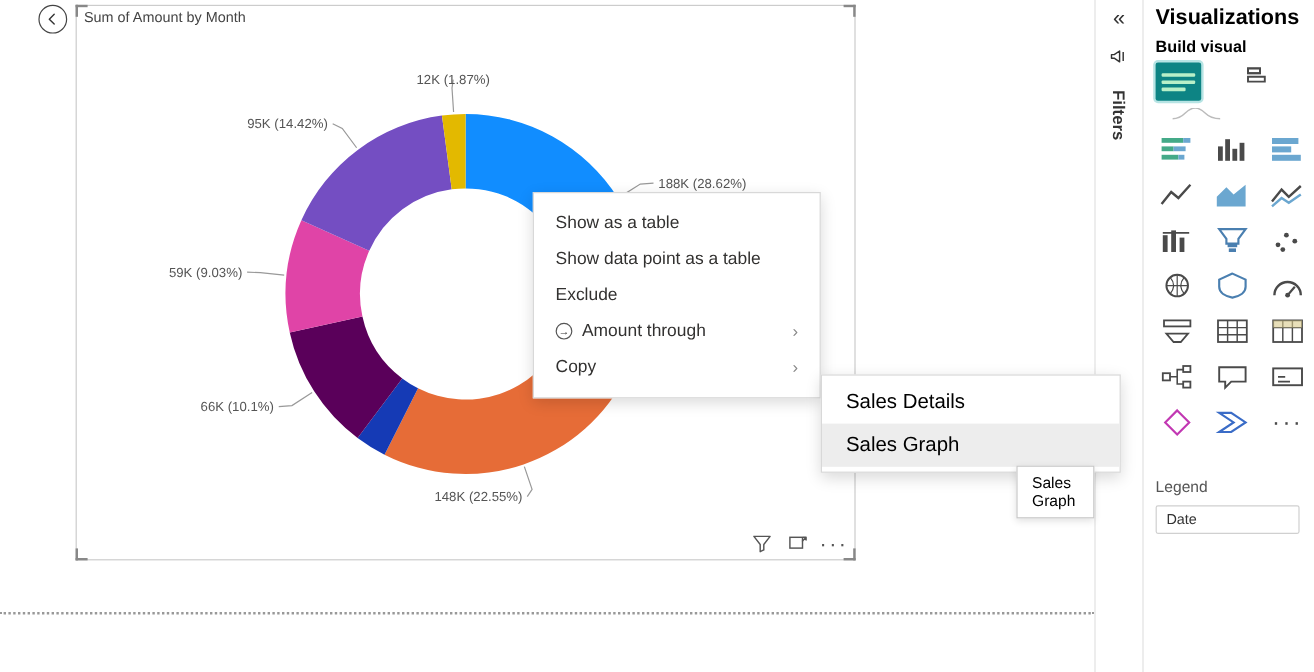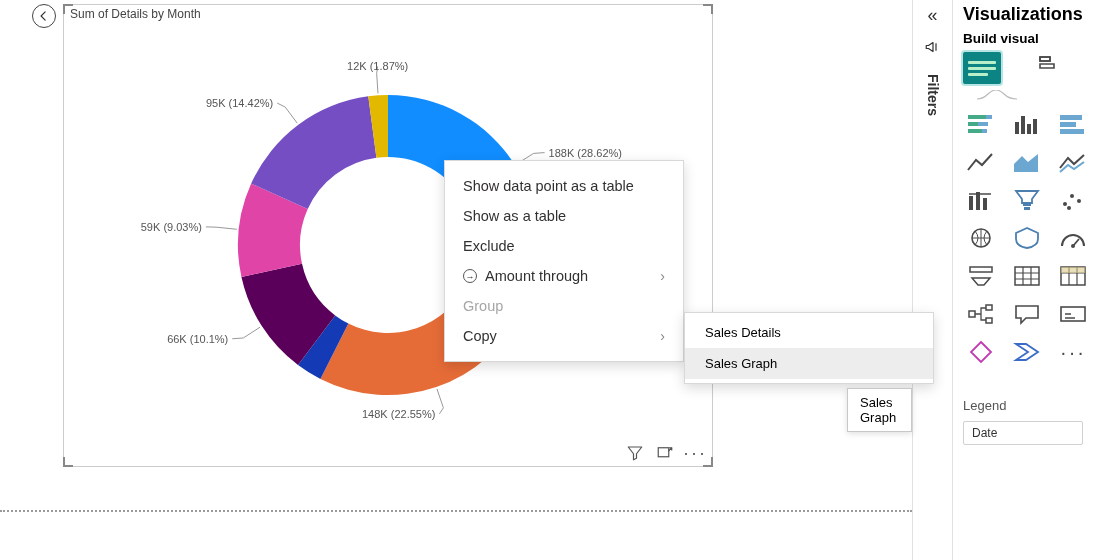--- a/index.html
+++ b/index.html
@@ -52,21 +52,21 @@
   .ctx-item .chev { color: #888; font-size: 14px; }
 
   .sub-menu {
     position: absolute;
     left: 684px; top: 312px;
     width: 250px;
     background: #fff;
     border: 1px solid #d8d8d8;
     box-shadow: 0 4px 12px rgba(0,0,0,.15);
     padding: 4px 0;
-    font-size: 13px;
+    font-size: 17px;
     z-index: 21;
   }
   .sub-item { padding: 8px 20px; cursor: pointer; }
   .sub-item.hover { background: #ededed; }
 
   .tooltip {
     position: absolute;
     left: 847px; top: 388px;
     background: #fff;
     border: 1px solid #c8c8c8;
@@ -135,21 +135,21 @@
           <path d="M14 5l-7 7 7 7" stroke="#333" stroke-width="2" fill="none" stroke-linecap="round" stroke-linejoin="round"></path>
         </svg>
     </div>
 
     <div class="visual-frame">
       <div class="corner tl"></div>
       <div class="corner tr"></div>
       <div class="corner bl"></div>
       <div class="corner br"></div>
 
-      <div class="visual-title">Sum of Details by Month</div>
+      <div class="visual-title">Sum of Amount by Month</div>
 
       <div class="donut-wrap">
         <svg id="donut-svg" width="520" height="400" viewBox="0 0 520 400">
             <path d="M 260 40 A 150 150 0 0 1 395.2190116996052 254.92933755231178 L 339.3284868637684 228.0918780306896 A 88 88 0 0 0 260 102 Z" fill="#118dff"></path>
             <polyline points="388.6562268840055,109.05819816700833 405.5846777897957,98.40796108371994 416.5846777897957,97.60796108371994" class="leader"></polyline>
             <text x="420.5846777897957" y="101.60796108371994" font-size="11" fill="#555" text-anchor="start">188K (28.62%)</text>
             <path d="M 395.2190116996052 254.92933755231178 A 150 150 0 0 1 192.43688914499975 323.9224628342645 L 220.3629749650665 268.5678448627685 A 88 88 0 0 0 339.3284868637684 228.0918780306896 Z" fill="#e66c37"></path>
             <polyline points="308.95924025664056,333.89924528465235 315.4012455535669,352.83335650631716 311.4012455535669,358.83335650631716" class="leader"></polyline>
             <text x="307.4012455535669" y="362.83335650631716" font-size="11" fill="#555" text-anchor="end">148K (22.55%)</text>
             <path d="M 192.43688914499975 323.9224628342645 A 150 150 0 0 1 169.99386859347493 309.9954012003433 L 207.19640290817196 260.3973020375347 A 88 88 0 0 0 220.3629749650665 268.5678448627685 Z" fill="#153ab5"></path>
@@ -180,44 +180,39 @@
               <path d="M17 9l4-4m0 0h-3m3 0v3" fill="none" stroke="#555" stroke-width="1.6" stroke-linecap="round"></path>
             </svg>
         </span>
         <span class="ic" style="font-size:18px;letter-spacing:2px;line-height:0.5">···</span>
       </div>
     </div>
 
     <div class="ctx-menu" id="ctx-menu">
         <div class="ctx-item">
           <span class="lead">
-            <span>Show data point as a table</span>
+            <span>Show as a table</span>
           </span>
         </div>
         <div class="ctx-item">
           <span class="lead">
-            <span>Show as a table</span>
+            <span>Show data point as a table</span>
           </span>
         </div>
         <div class="ctx-item">
           <span class="lead">
             <span>Exclude</span>
           </span>
         </div>
         <div class="ctx-item">
           <span class="lead">
             <span class="circ">→</span>
             <span>Amount through</span>
           </span>
           <span class="chev">›</span>
-        </div>
-        <div class="ctx-item disabled">
-          <span class="lead">
-            <span>Group</span>
-          </span>
         </div>
         <div class="ctx-item">
           <span class="lead">
             <span>Copy</span>
           </span>
           <span class="chev">›</span>
         </div>
       </div>
     <div class="sub-menu" id="sub-menu">
         <div class="sub-item">Sales Details</div>

